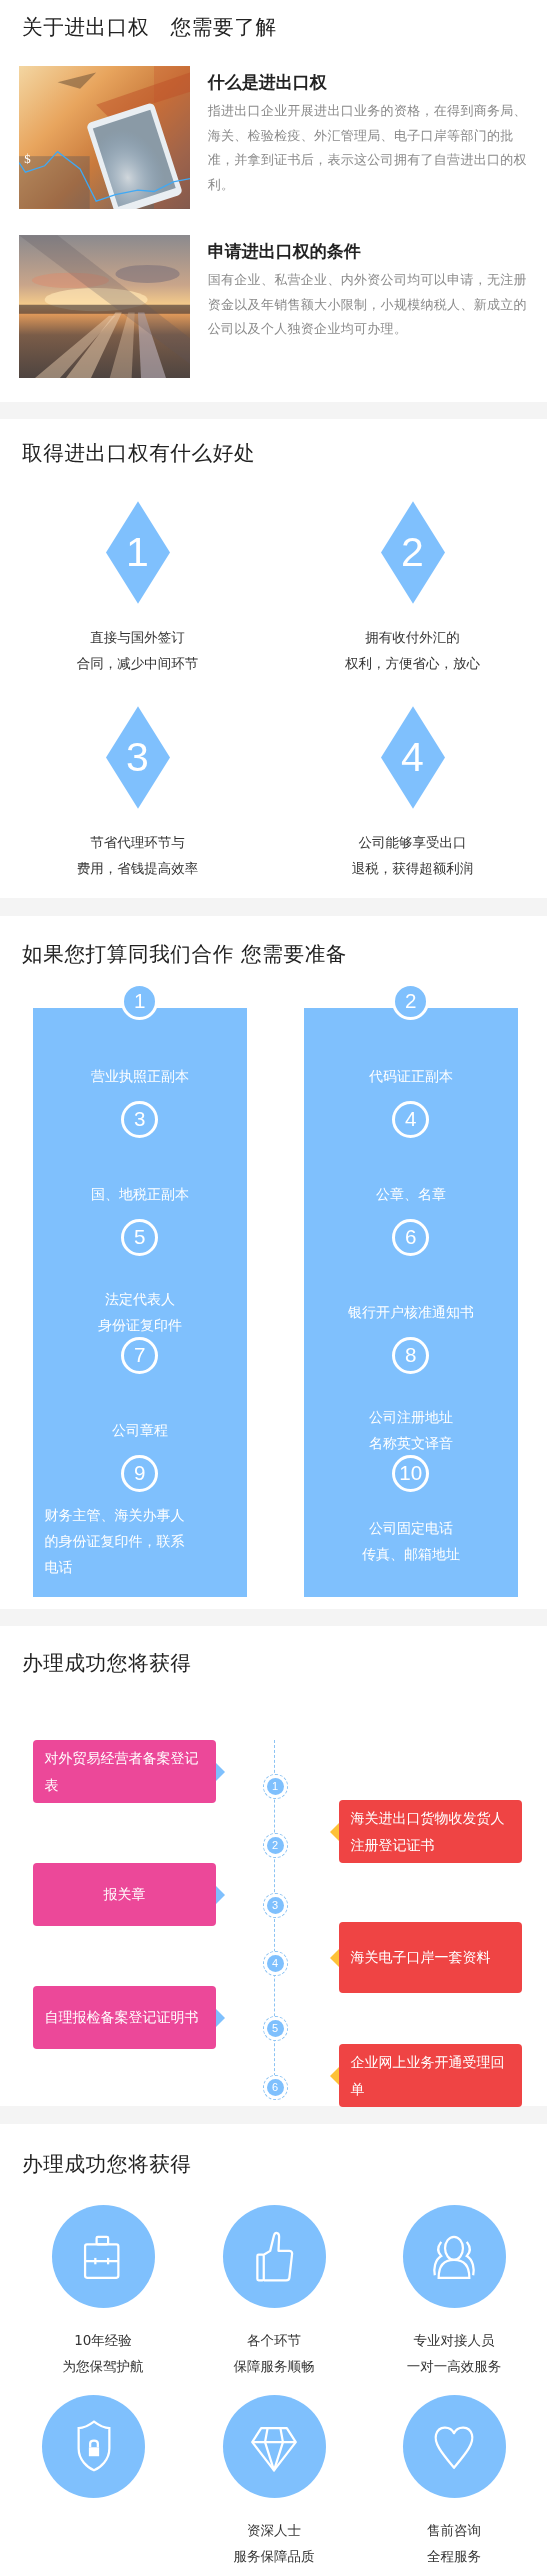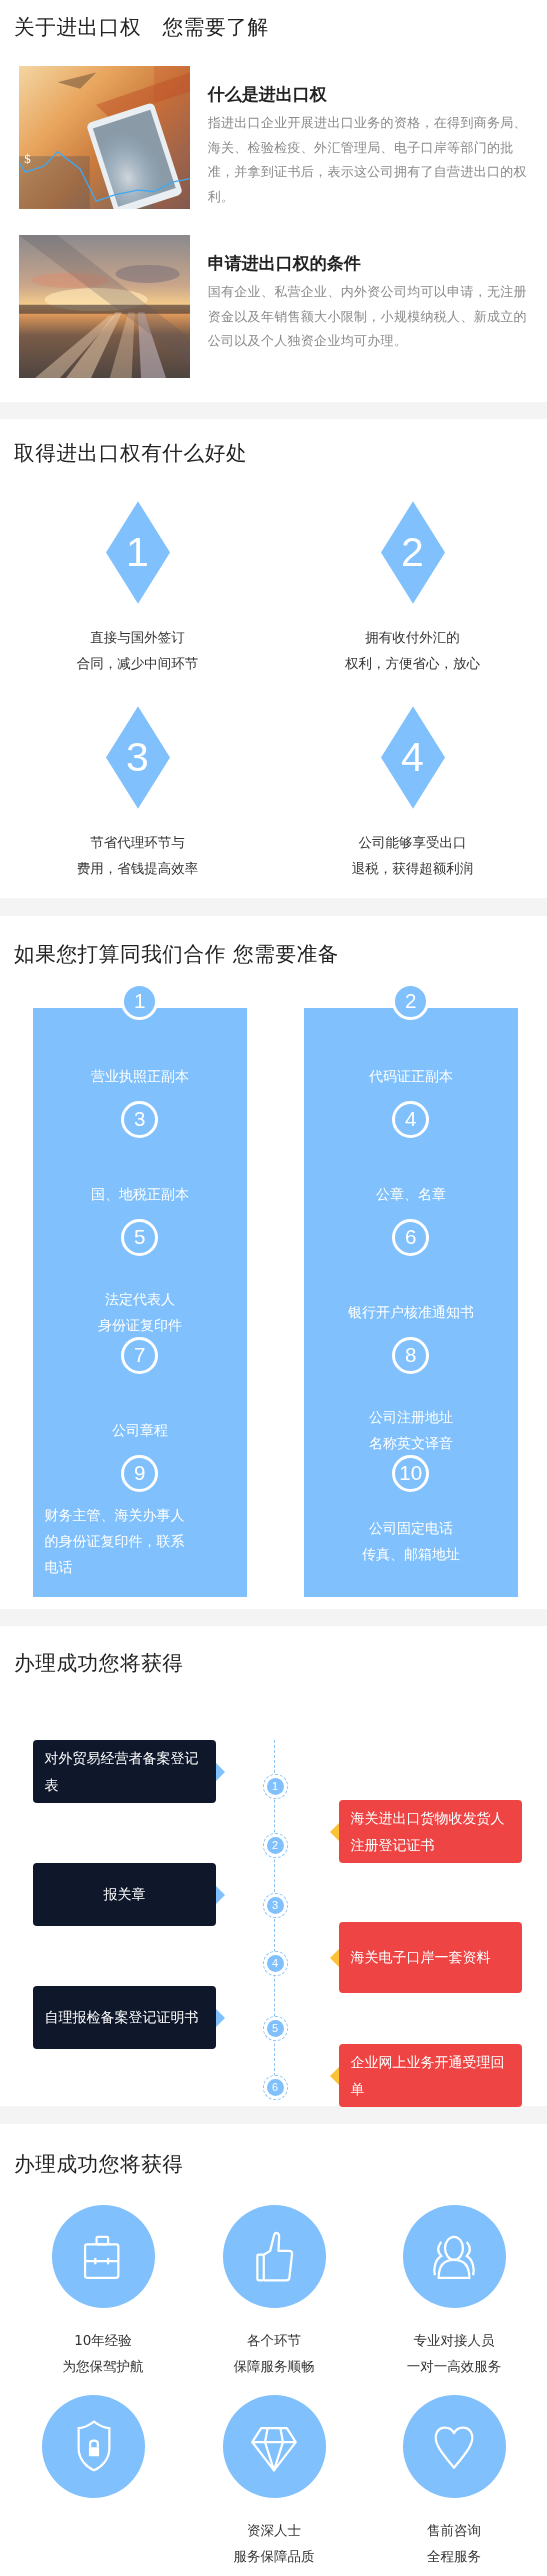--- a/index.html
+++ b/index.html
@@ -2,38 +2,38 @@
 <html style="font-size:10.3px"><head>
 <meta charset="utf-8">
 <style>
   * { box-sizing: border-box; margin: 0; padding: 0; }
   html, body { width: 548px; background: #ffffff; }
   body { font-family: "DejaVu Sans", "Liberation Sans", sans-serif; color: #333; }
 
   .section { background: #fff; position: relative; }
   .divider { height: 17.4px; background: #f4f4f4; }
 
-  .sec-title { font-size: 20.6px; color: #222; font-weight: normal; padding-left: 14px; letter-spacing: 0.6px; }
+  .sec-title { font-size: 20.6px; color: #222; font-weight: normal; padding-left: 22px; letter-spacing: 0.6px; }
 
   
   .s1 { height: 402px; }
   .s1 .sec-title { position: absolute; top: 13px; }
   .info-row { position: absolute; left: 18.7px; width: 516px; height: 146px; }
   .info-img { position: absolute; left: 0; top: 0; width: 171px; height: 143px; overflow: hidden; }
   .info-img.img1 {
     background:
       linear-gradient(160deg, rgba(255,200,120,0.0) 0%, rgba(255,170,80,0.0) 100%),
       linear-gradient(135deg, #f3d6a2 0%, #e8a55e 30%, #c97a3c 55%, #8a6a58 80%, #5f5a5c 100%);
   }
   .info-img.img2 {
     background:
       linear-gradient(180deg, #8b8a8e 0%, #c9a58a 35%, #f2c98a 48%, #e29a5a 55%, #7a5c48 70%, #4e4440 100%);
   }
   .img-deco { position: absolute; }
-  .info-text { position: absolute; left: 189px; top: 12px; width: 329px; }
+  .info-text { position: absolute; left: 189px; top: 0; width: 329px; }
   .info-head { font-size: 17px; color: #222; margin-top: 5.2px; margin-bottom: 5.2px; }
   .info-body { font-size: 13px; color: #8a8a8a; line-height: 24.5px; letter-spacing: 0.3px; }
 
   
   .s2 { height: 479px; }
   .s2 .sec-title { position: absolute; top: 19.3px; }
   .benefit { position: absolute; width: 193px; text-align: center; }
   .diamond { width: 64px; height: 103px; margin: 0 auto; position: relative; }
   .diamond svg { width: 64px; height: 103px; display: block; }
   .diamond-num { position: absolute; left: 0; right: 0; top: 27px; text-align: center; color: #fff; font-size: 41px; font-family: "Liberation Sans", sans-serif; line-height: 49px; }
@@ -47,21 +47,21 @@
   .req-text { position: absolute; left: 7.7px; right: 7.7px; top: 0; bottom: 0; display: flex; align-items: center; justify-content: center; text-align: center; color: #fff; font-size: 14px; line-height: 26.4px; padding-top: 6px; }
   .req-text.left { justify-content: flex-start; text-align: left; padding-left: 3.9px; }
 
   
   .s4 { height: 480px; }
   .s4 .sec-title { position: absolute; top: 22.6px; }
   .tl-line { position: absolute; left: 274px; top: 114px; height: 351px; border-left: 1.3px dashed #8cc3f3; }
   .tl-node { position: absolute; left: 263px; width: 24.5px; height: 24.5px; border-radius: 50%; border: 1.3px dashed #8cc3f3; background: #fff; }
   .tl-node span { position: absolute; left: 2.6px; top: 2.6px; width: 17px; height: 17px; border-radius: 50%; background: #7fc0fd; color: #fff; font-size: 11px; text-align: center; line-height: 17px; font-family: "Liberation Sans", sans-serif; }
   .tl-box { position: absolute; width: 183px; height: 100px; border-radius: 3.9px; color: #fff; font-size: 14px; line-height: 27px; padding: 9px 11.6px; display: flex; align-items: center; }
-  .tl-box.left { left: 33px; background: #0f172a; }
+  .tl-box.left { left: 33px; background: #ec4899; }
   .tl-box.right { left: 339px; background: #ef4444; }
   .tl-box.left::after { content: ""; position: absolute; right: -9px; top: 50%; margin-top: -9px; border-top: 9px solid transparent; border-bottom: 9px solid transparent; border-left: 9px solid #7fc0fd; }
   .tl-box.right::before { content: ""; position: absolute; left: -9px; top: 50%; margin-top: -9px; border-top: 9px solid transparent; border-bottom: 9px solid transparent; border-right: 9px solid #fdc137; }
   .tl-box.center { justify-content: center; }
 
   
   .s5 { height: 452px; }
   .s5 .sec-title { position: absolute; top: 26px; }
   .feat { position: absolute; width: 180px; text-align: center; }
   .feat-circle { width: 103px; height: 103px; border-radius: 50%; background: #7fc0fd; margin: 0 auto; display: flex; align-items: center; justify-content: center; }

